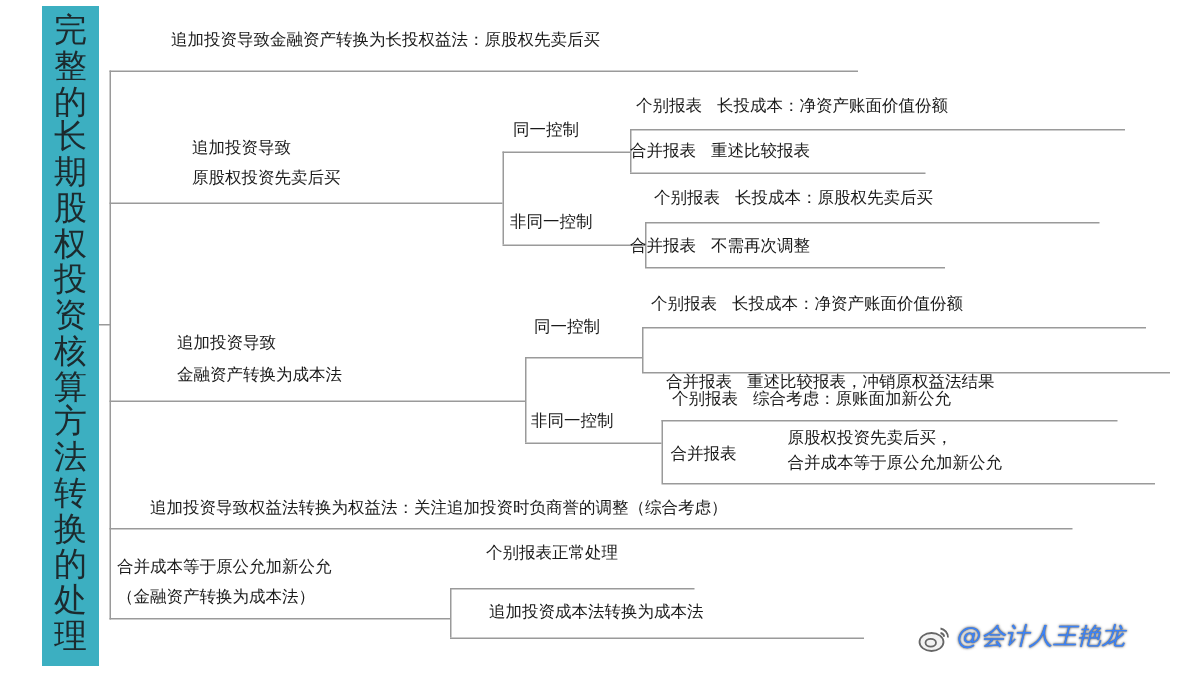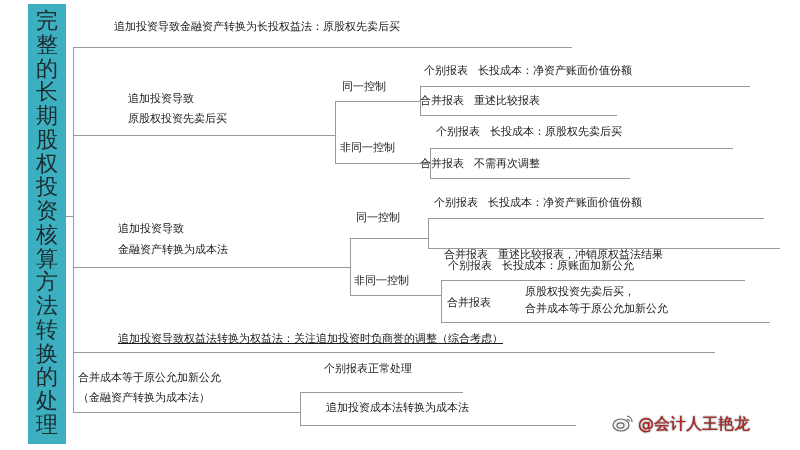--- a/index.html
+++ b/index.html
@@ -17,23 +17,23 @@
   }
   .sidebar span {
     font-size: 22px; line-height: 1; color: #1c2a2e; display: block;
   }
   .h { position: absolute; height: 0; border-top: 1px solid #9a9a9a; }
   .v { position: absolute; width: 0; border-left: 1px solid #9a9a9a; }
   .t { position: absolute; font-size: 11px; white-space: nowrap; line-height: 18px; }
   .c { text-align: left; }
   .gap { display: inline-block; width: 10px; }
   .wm {
-    position: absolute; left: 612px; top: 414px; font-size: 16px; color: #b91c1c;
+    position: absolute; left: 612px; top: 414px; font-size: 16px; color: #3b82f6;
     text-shadow: 0 0 2px #666, 0 0 1px #444; white-space: nowrap;
-    display: flex; align-items: flex-start; gap: 4px;
+    display: flex; align-items: flex-end; gap: 4px; font-style: italic;
   }
   .wm svg { display: block; }
 </style>
 </head>
 <body>
 
 <div class="sidebar">
   <span>完</span>
   <span>整</span>
   <span>的</span>
@@ -104,29 +104,29 @@
 <div class="h" style="left:428px; top:218px; width:336px;"></div>
 <div class="t" style="left:444px; top:224px;margin-top:22px;">
   <span>合并报表</span><span class="gap"></span><span>重述比较报表，冲销原权益法结果</span>
 </div>
 <div class="h" style="left:428px; top:248px; width:352px;"></div>
 
 <div class="t" style="left:354px; top:272px;">非同一控制</div>
 <div class="h" style="left:350px; top:295px; width:91px;"></div>
 <div class="v" style="left:441px; top:280px; height:42px;"></div>
 <div class="t" style="left:448px; top:257px;">
-  <span>个别报表</span><span class="gap"></span><span>长投成本：原账面加新公允</span>
+  <span>个别报表</span><span class="gap"></span><span>综合考虑：原账面加新公允</span>
 </div>
 <div class="h" style="left:441px; top:280px; width:304px;"></div>
 <div class="t" style="left:447px; top:294px;">合并报表</div>
 <div class="t c" style="left:525px; top:283px; width:220px;">原股权投资先卖后买，</div>
 <div class="t c" style="left:525px; top:300px; width:220px;">合并成本等于原公允加新公允</div>
 <div class="h" style="left:441px; top:322px; width:329px;"></div>
 
-<div class="t" style="left:118px; top:330px;text-decoration:underline;">追加投资导致权益法转换为权益法：关注追加投资时负商誉的调整（综合考虑）</div>
+<div class="t" style="left:100px; top:330px;">追加投资导致权益法转换为权益法：关注追加投资时负商誉的调整（综合考虑）</div>
 <div class="h" style="left:73px; top:352px; width:642px;"></div>
 
 <div class="t c" style="left:78px; top:369px; width:218px;">合并成本等于原公允加新公允</div>
 <div class="t c" style="left:78px; top:389px; width:218px;">（金融资产转换为成本法）</div>
 <div class="h" style="left:73px; top:412px; width:227px;"></div>
 <div class="v" style="left:300px; top:392px; height:33px;"></div>
 <div class="t" style="left:324px; top:360px;">个别报表正常处理</div>
 <div class="h" style="left:300px; top:392px; width:163px;"></div>
 <div class="t" style="left:326px; top:399px;">追加投资成本法转换为成本法</div>
 <div class="h" style="left:300px; top:425px; width:276px;"></div>

